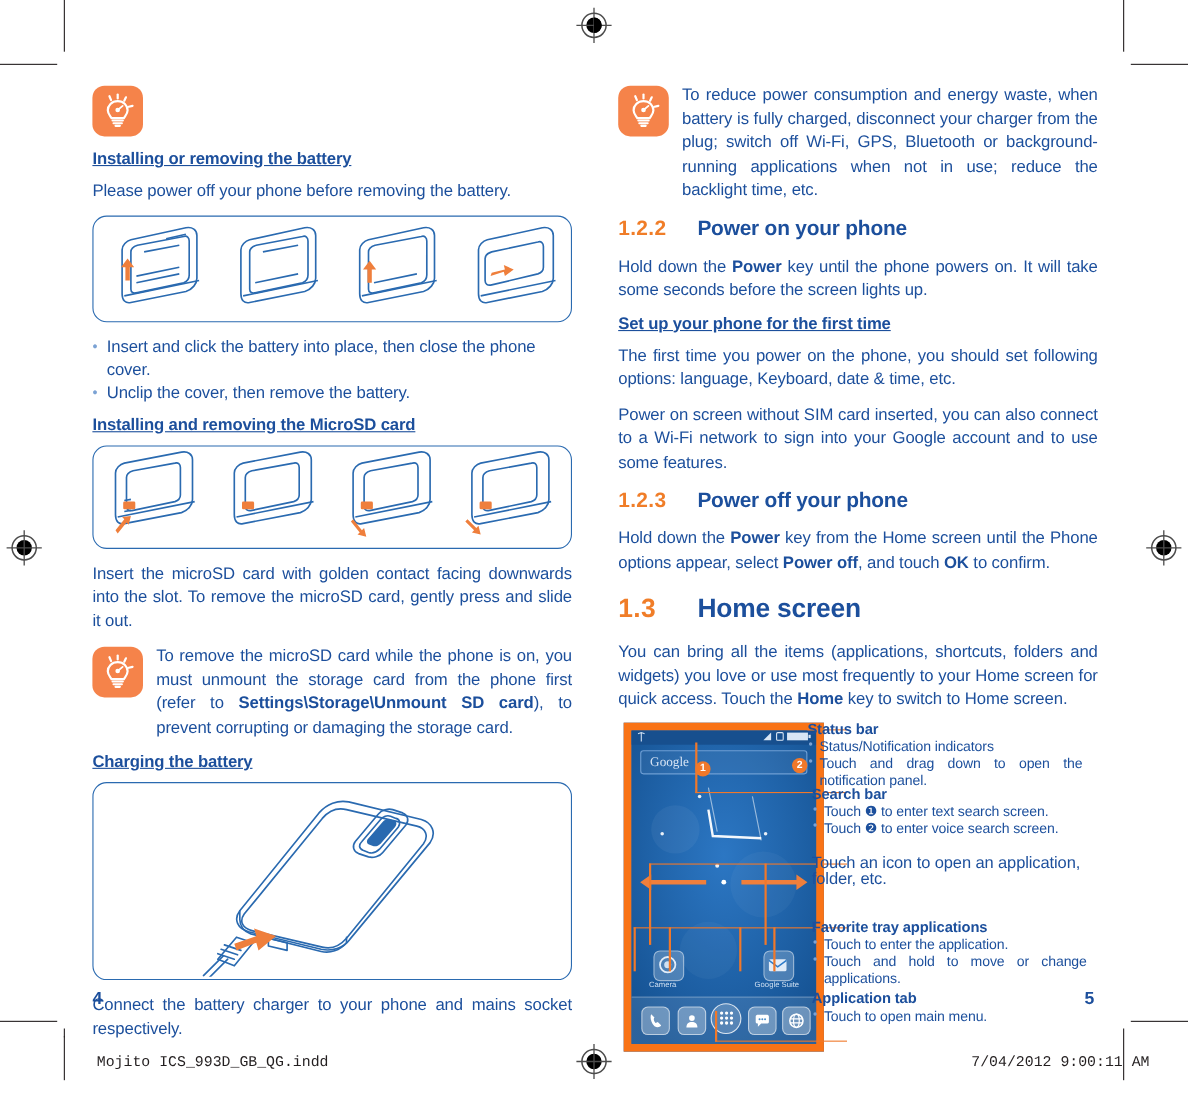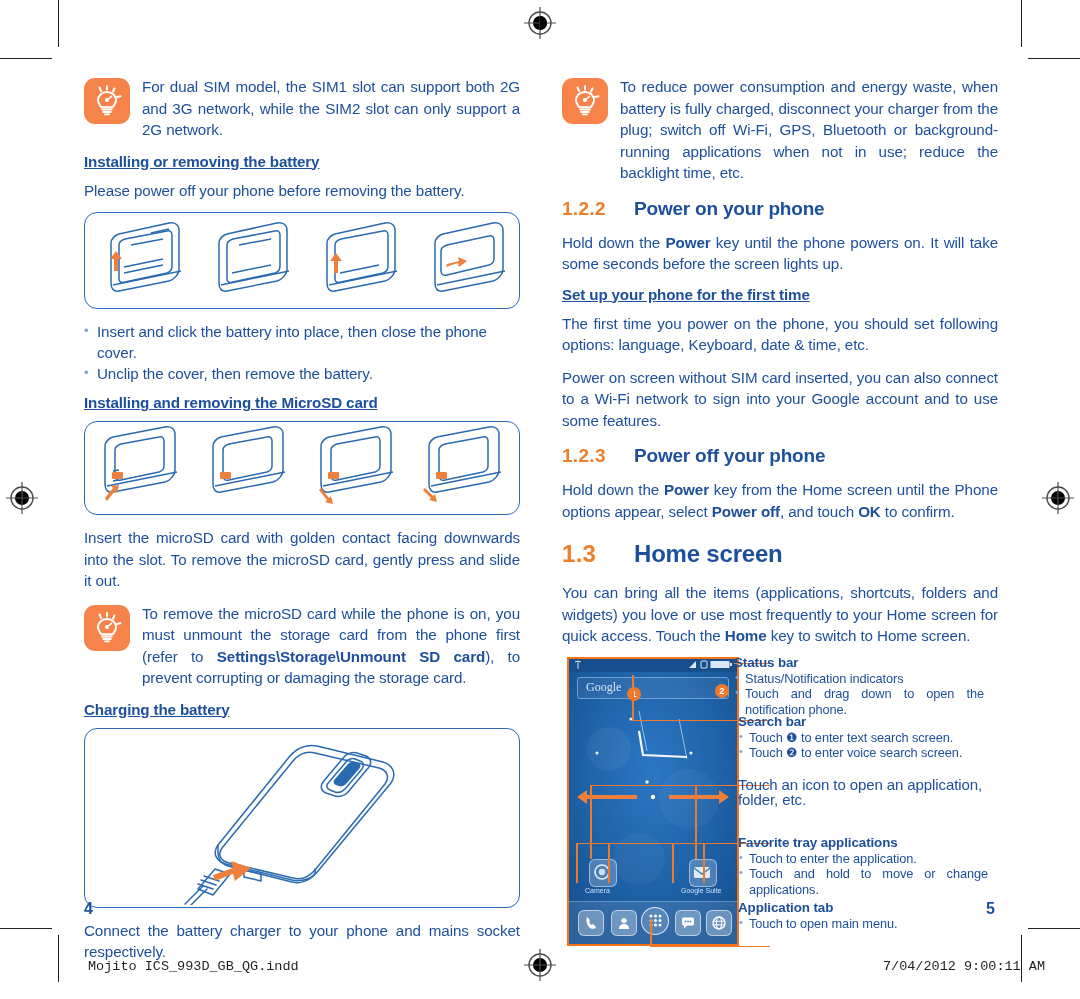--- a/index.html
+++ b/index.html
@@ -122,21 +122,21 @@
   .figure{
     position:relative;
     width:436px;
     height:300px;
     margin-top:10px;
   }
   .phone-shot{
     position:absolute;left:5px;top:0;
     width:168px;height:285px;
     background:#1b5fa8;
-    border:2px solid #f97316;
+    border:7px solid #f97316;
     overflow:hidden;
   }
   .ps-status{
     position:absolute;left:0;top:0;width:100%;height:13px;
     background:#174f8e;
   }
   .ps-statusicons{
     position:absolute;right:3px;top:1px;
     display:flex;gap:2px;align-items:center;
   }
@@ -271,21 +271,20 @@
             <path d="M23 11.5 L23 8"></path>
             <path d="M29 13.5 L30.5 10.5"></path>
             <path d="M33 19 L36.5 18.2"></path>
           </g>
           <path d="M23 14 C17.5 14 14 18 14 22.3 C14 25.5 16.2 27.4 17.3 29.3 L28.7 29.3 C29.8 27.4 32 25.5 32 22.3 C32 18 28.5 14 23 14 Z" fill="none" stroke="#ffffff" stroke-width="2"></path>
           <path d="M18.3 31.5 L27.7 31.5 M19.2 34 L26.8 34 M21 36.4 L25 36.4" stroke="#ffffff" stroke-width="1.9" stroke-linecap="round"></path>
           <circle cx="23" cy="22" r="2.1" fill="#ffffff"></circle>
           <path d="M23 22 L27.5 18.3" stroke="#ffffff" stroke-width="1.6" stroke-linecap="round"></path>
         </svg>
       </div>
-      <div class="tip-body">For dual SIM model, the SIM1 slot can support both 2G and 3G network, while the SIM2 slot can only support a 2G network.</div>
     </div>
 
     <div class="sub-head">Installing or removing the battery</div>
     <p class="body-text">Please power off your phone before removing the battery.</p>
 
     <div class="illus" style="height:95px;">
       <svg width="432" height="93" viewBox="0 0 432 93">
         <g stroke="#2a6ab0" stroke-width="1.5" fill="none" stroke-linejoin="round">
 
           <g transform="translate(6,8)">
@@ -603,21 +602,21 @@
       <div class="leaderv" style="left:46px;top:186px;height:40px;"></div>
       <div class="leaderv" style="left:110px;top:186px;height:40px;"></div>
       <div class="leaderv" style="left:141px;top:186px;height:40px;"></div>
       <div class="leaderv" style="left:88px;top:262px;height:28px;"></div>
       <div class="leader" style="left:88px;top:289px;width:120px;"></div>
 
       <div class="callout" style="left:172px;top:-2px;">
         <p class="ctitle">Status bar</p>
         <ul>
           <li>Status/Notification indicators</li>
-          <li>Touch and drag down to open the notification phone.</li>
+          <li>Touch and drag down to open the notification panel.</li>
         </ul>
       </div>
 
       <div class="callout" style="left:176px;top:57px;">
         <p class="ctitle">Search bar</p>
         <ul>
           <li>Touch ❶ to enter text search screen.</li>
           <li>Touch ❷ to enter voice search screen.</li>
         </ul>
       </div>

